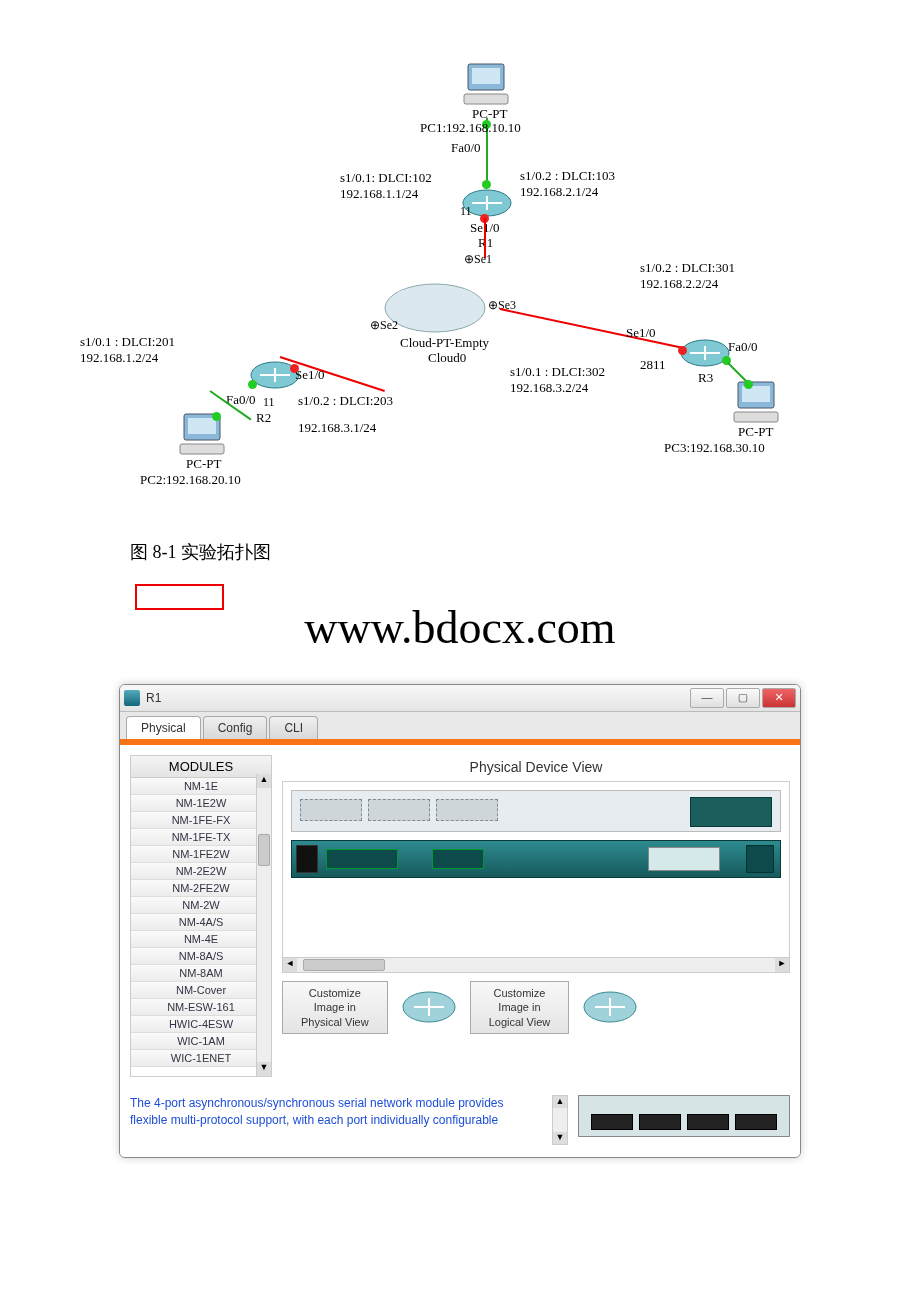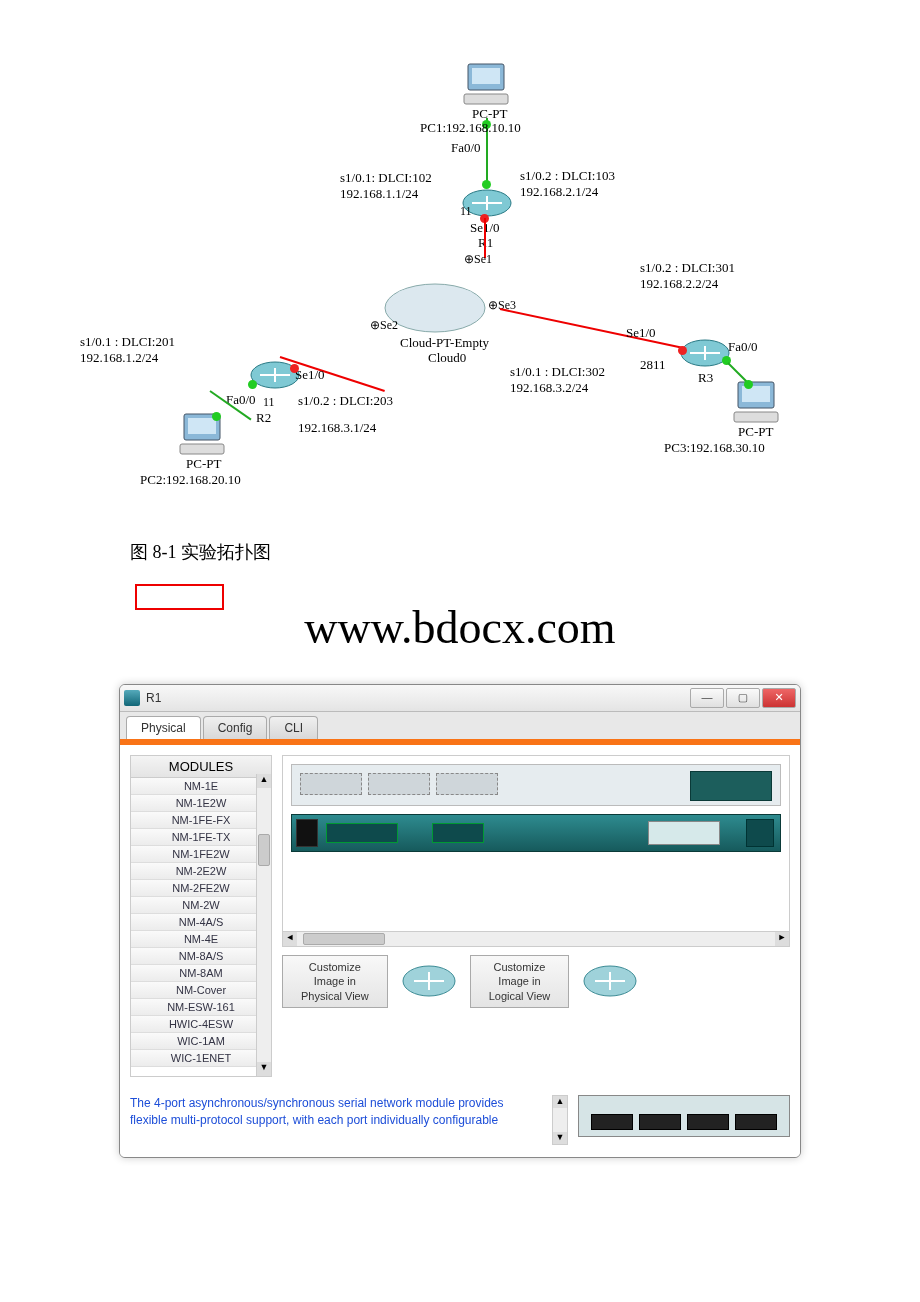--- a/index.html
+++ b/index.html
@@ -409,20 +409,21 @@
         <div class="mod-item">HWIC-4ESW</div>
         <div class="mod-item">WIC-1AM</div>
         <div class="mod-item">WIC-1ENET</div>
         <div class="mod-scroll">
           <div class="arr up">▲</div>
             <div class="thumb"></div>
             <div class="arr dn">▼</div>
         </div>
       </div>
       <div class="right-panel">
+        <div class="pdv-title">Physical Device View</div>
         <div class="device-view">
           <div class="dev-top">
             <div class="slot sA"></div>
               <div class="slot sB"></div>
               <div class="slot sC"></div>
             <div class="ports"></div>
           </div>
           <div class="dev-bot">
             <div class="pw"></div>
               <div class="grp g1"></div>

